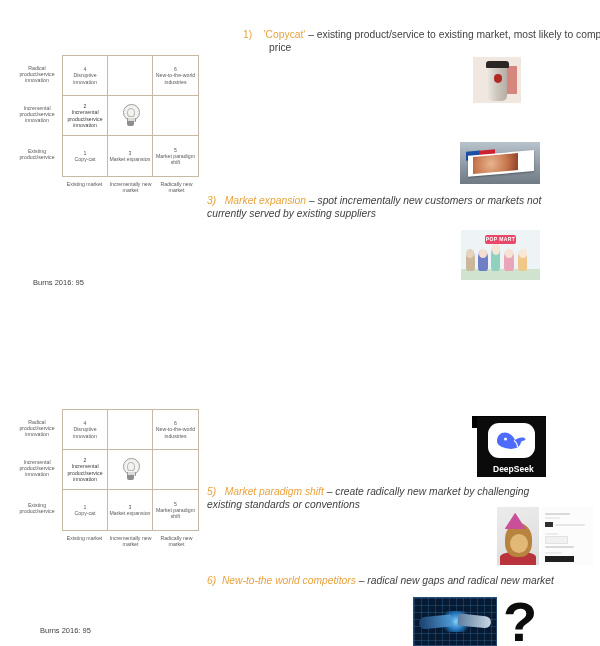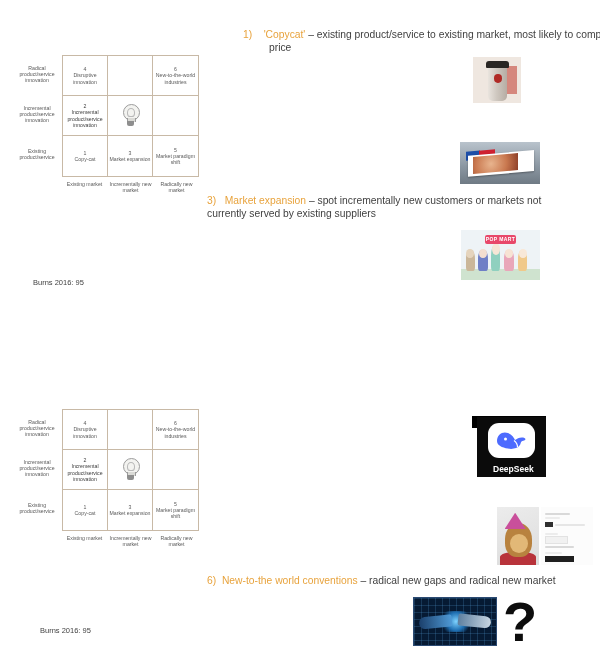--- a/index.html
+++ b/index.html
@@ -61,21 +61,21 @@
   }
   .axis-left{position:absolute;text-align:center;color:#5a5a5a;line-height:1.2;}
   .axis-bottom{position:absolute;text-align:center;color:#5a5a5a;line-height:1.2;}
   .cite{position:absolute;color:#3f3f3f;}
 
   
   .item{position:absolute;color:#3f3f3f;line-height:1.30;}
   .item .marker{color:#e8a33d;}
   .item .key{color:#e8a33d;}
   .hang{padding-left:26px;text-indent:-26px;margin-left:36px;}
-  .nohang{padding-left:0;text-indent:0;}
+  .nohang{padding-left:0;text-indent:0;font-style:italic;}
 
   
   .pic{position:absolute;overflow:hidden;}
 
   
   .cup-bg{background:#efe7e0;}
   .cup-body{
     position:absolute;left:32%;top:16%;width:38%;height:80%;
     background:linear-gradient(90deg,#e9e4de 0%,#cfc8c0 45%,#b6ada4 100%);
     border-radius:2px 2px 5px 5px;
@@ -356,20 +356,24 @@
                  C31,9.8 32,11 31,12 C30,13 28.5,12.6 27.5,13.5
                  C26.6,14.3 26.8,16 25.5,17.6 C23.5,20.2 19,21.5 14,20.6
                  C8,19.5 3,17.5 3,13 Z" fill="#4D6BFE"></path>
         <circle cx="11.5" cy="11" r="1.5" fill="#ffffff"></circle>
         <path d="M20,12.5 C22,14 23.5,16.5 23.5,19" stroke="#ffffff" stroke-width="1.2" fill="none"></path>
       </svg>
     </span>
     <span class="ds-name">DeepSeek</span>
   </div>
 
+  <div class="item nohang" style="left:207px;top:162px;width:360px;font-size:10.3px;">
+    <span class="marker">5)</span>
+    <span class="marker">&nbsp;&nbsp;</span><span class="key">Market paradigm shift</span><span> – create radically new market by challenging existing standards or conventions</span>
+  </div>
 
   <div class="pic nft-bg" style="left:497px;top:184px;width:96px;height:58px;">
     <span class="nft-img">
       <span class="ape-body"></span>
       <span class="ape-head"></span>
       <span class="ape-face"></span>
       <span class="ape-hat"></span>
     </span>
     <span class="nft-panel"></span>
     <span class="nft-line" style="left:50%;top:10%;width:26%;"></span>
@@ -378,21 +382,21 @@
     <span class="nft-line" style="left:60%;top:29%;width:32%;background:#e6e6e6;"></span>
     <span class="nft-line" style="left:50%;top:44%;width:14%;background:#ececec;"></span>
     <span class="nft-box" style="left:50%;top:50%;width:22%;height:11%;"></span>
     <span class="nft-line" style="left:50%;top:68%;width:30%;"></span>
     <span class="nft-line" style="left:50%;top:78%;width:18%;background:#ececec;"></span>
     <span class="nft-box" style="left:50%;top:84%;width:30%;height:10%;background:#1f1f1f;border:none;"></span>
   </div>
 
   <div class="item nohang" style="left:207px;top:251px;width:360px;font-size:10.3px;">
     <span class="marker">6)</span>
-    <span class="marker">&nbsp;</span><span class="key">New-to-the world conventions</span><span> – radical new gaps and radical new    market</span>
+    <span class="marker">&nbsp;</span><span class="key">New-to-the world competitors</span><span> – radical new gaps and radical new    market</span>
   </div>
 
   <div class="pic ai-bg" style="left:413px;top:274px;width:84px;height:49px;">
     <span class="ai-grid"></span>
     <span class="ai-glow"></span>
     <span class="ai-hand-l"></span>
     <span class="ai-hand-r"></span>
   </div>
 
   <div class="qmark" style="left:503px;top:271px;font-size:56px;">?</div>

